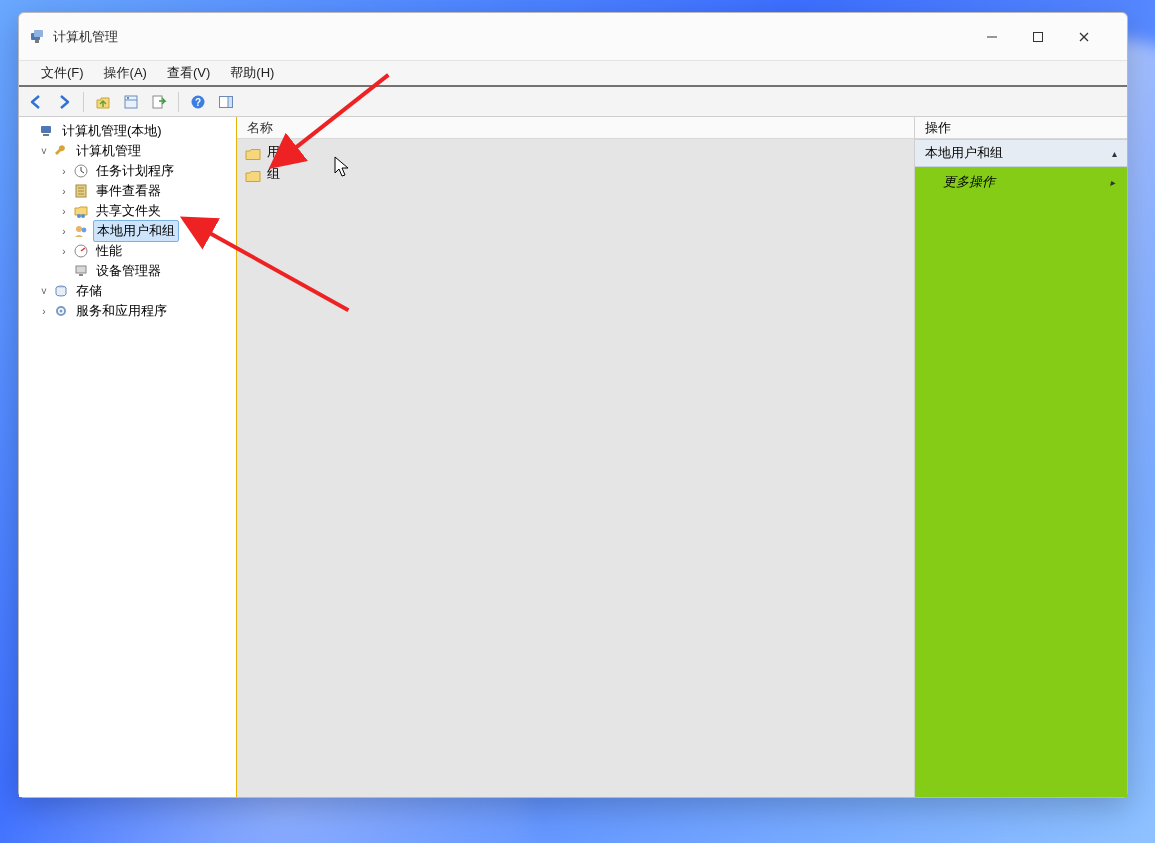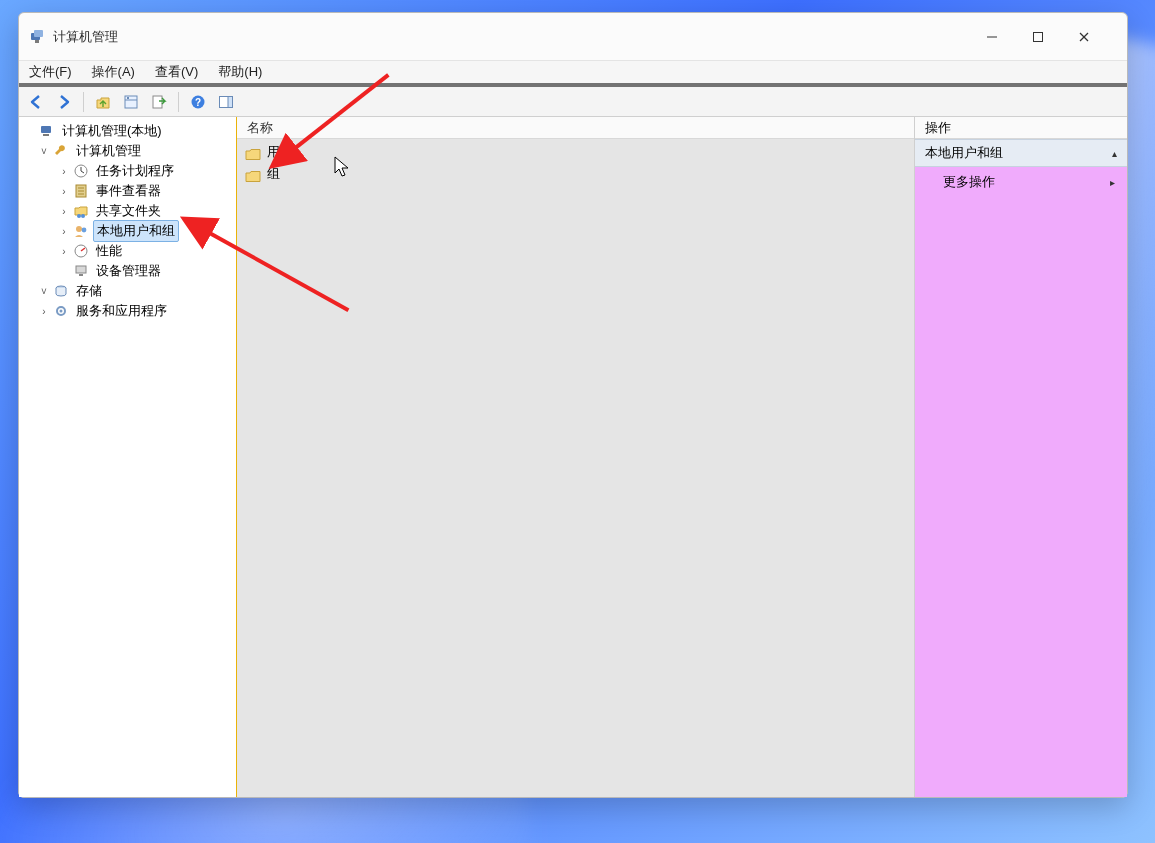--- a/index.html
+++ b/index.html
@@ -37,22 +37,22 @@
   }
   .titlebar .app-icon { width: 16px; height: 16px; margin-right: 8px;
     display: inline-flex; }
   .titlebar .title { flex: 0 0 auto; color: #2b2b2b; }
   .titlebar .spacer { flex: 1; }
   .win-btn { width: 46px; height: 32px; display: flex; align-items: center;
     justify-content: center; color: #444; }
 
   .menubar {
     height: 26px; display: flex; align-items: stretch;
-    border-bottom: 4px solid #737373;
-    padding-left: 0;
+    border-bottom: 2px solid #737373;
+    padding-left: 12px;
     background: #f6f6f6;
   }
   .menubar .menu-item {
     padding: 0 10px; display: flex; align-items: center; color: #222;
   }
 
   .toolbar {
     height: 30px; display: flex; align-items: center;
     padding: 0 4px; gap: 2px;
     border-bottom: 1px solid #cfcfcf;
@@ -99,36 +99,37 @@
     background: #fafafa; color: #333; font-weight: normal;
   }
   .list-body { flex: 1; overflow: auto; }
   .list-row {
     display: flex; align-items: flex-end; height: 22px; padding-left: 8px;
   }
   .list-row .folder-icon { width: 16px; height: 14px; margin-right: 6px;
     display: inline-flex; }
 
   
-  .actions-pane { width: 212px; background: #f0abfc; display: flex;
+  .actions-pane { width: 212px; background: #84cc16; display: flex;
     flex-direction: column; }
   .actions-header {
     height: 22px; border-bottom: 1px solid #d8d8d8;
     display: flex; align-items: center; padding-left: 10px;
     background: #fafafa;
   }
   .actions-section-title {
     background: #e6ecf4; border-top: 1px solid #c7d2df;
     border-bottom: 1px solid #c7d2df;
     padding: 4px 10px; display: flex; align-items: center;
     justify-content: space-between;
   }
   .actions-row {
     display: flex; align-items: center; justify-content: space-between;
     padding: 6px 12px 6px 28px;
+    font-style: italic;
   }
 
   
   .arrow-overlay { position: absolute; left: 0; top: 0; width: 100%;
     height: 100%; pointer-events: none; }
   .cursor-overlay { position: absolute; pointer-events: none; }
 
   svg { display: block; }
 </style>
 </head>

